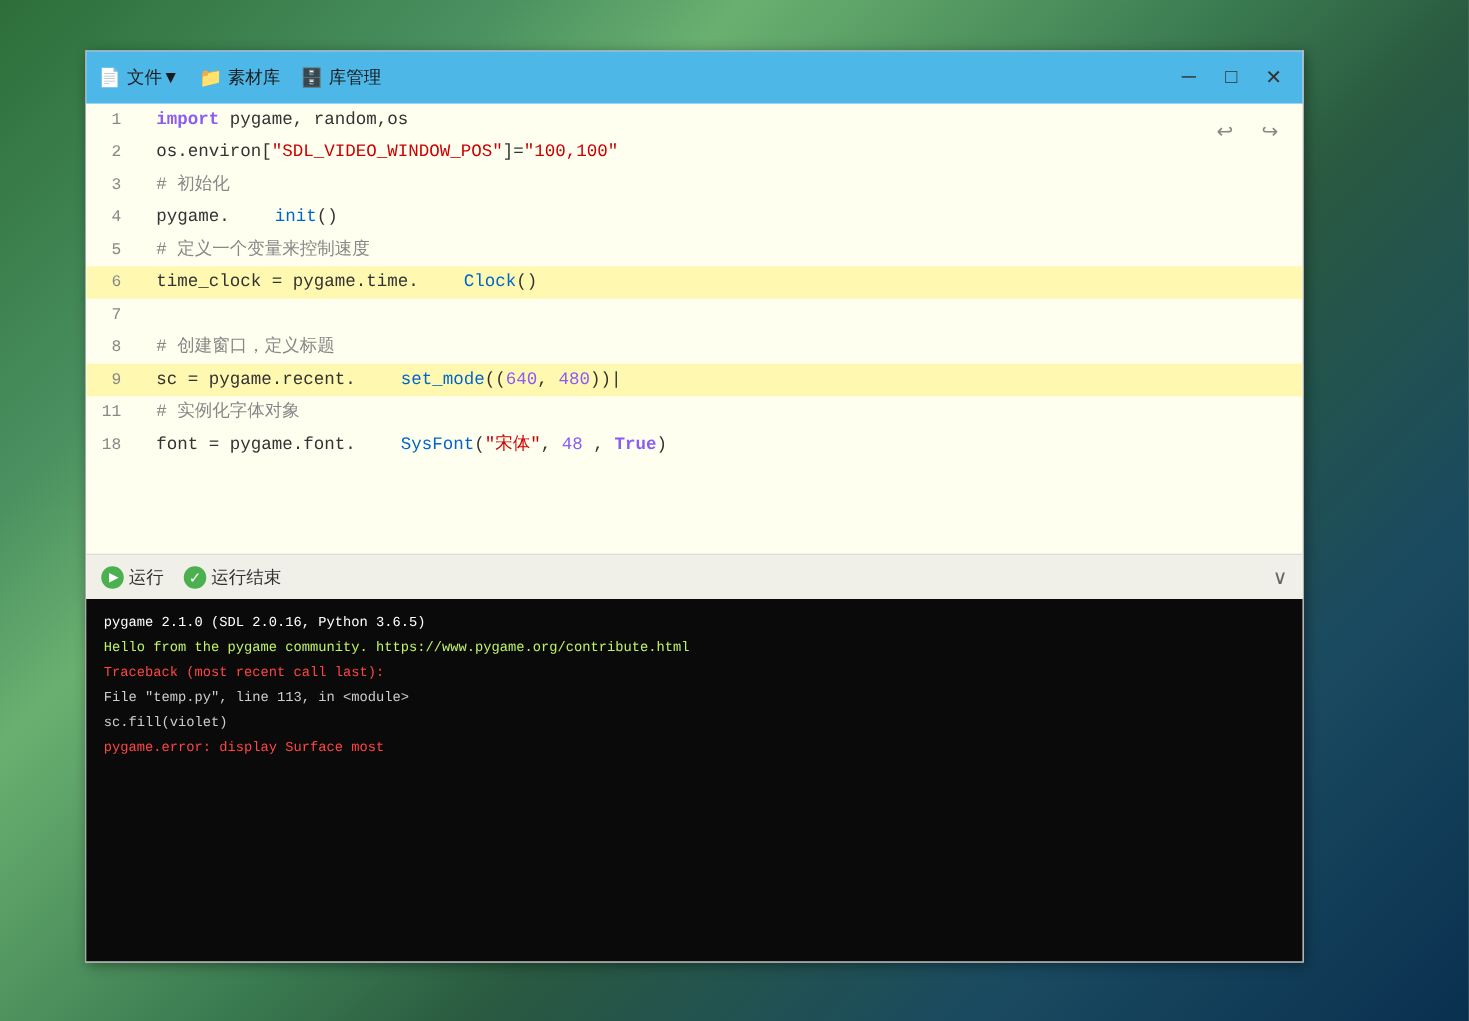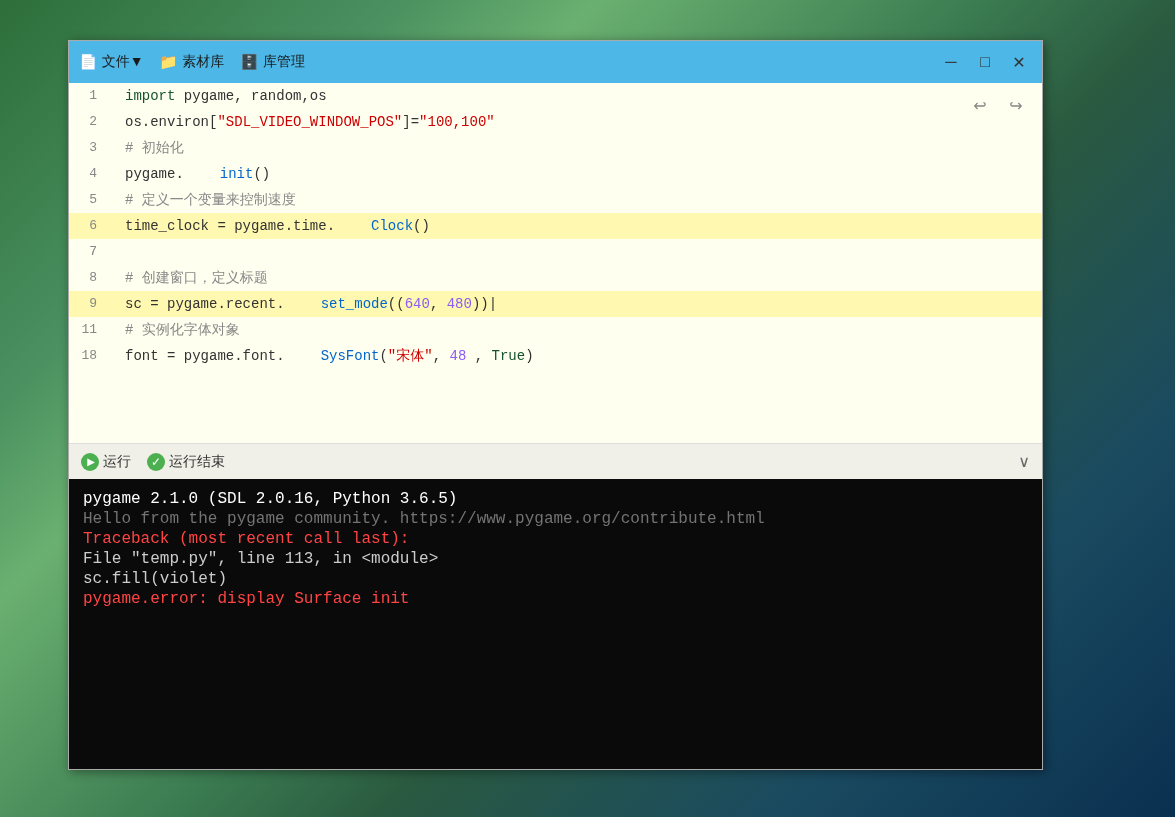--- a/index.html
+++ b/index.html
@@ -144,21 +144,21 @@
       width: 16px;
       min-width: 16px;
       color: #888;
       font-size: 11px;
     }
     .line-content {
       flex: 1;
       padding-left: 4px;
       white-space: pre;
     }
-    .kw { color: #14532d; font-weight: normal; }
+    .kw { color: #8b5cf6; font-weight: bold; }
     .str { color: #cc0000; }
     .comment { color: #888888; }
     .num { color: #8b5cf6; }
     .func { color: #0066cc; margin-left: 36px; }
     .var { color: #333; margin-top: 24px; }
     .editor-actions {
       background: #f0f0e8;
       border-top: 1px solid #ddd;
       height: 36px;
       display: flex;
@@ -228,29 +228,29 @@
       justify-content: center;
       cursor: pointer;
       color: #888;
       font-size: 16px;
       border-radius: 3px;
     }
     .terminal {
       background: #0a0a0a;
       color: #eee;
       font-family: 'Courier New', Courier, monospace;
-      font-size: 16px;
+      font-size: 11px;
       line-height: 20px;
       padding: 10px 14px;
       height: 290px;
       flex-shrink: 0;
       overflow: hidden;
     }
     .terminal .t-white { color: #ffffff; }
-    .terminal .t-cyan { color: #737373; font-family: Liberation Mono, monospace; }
+    .terminal .t-cyan { color: #bef264; font-family: Liberation Mono, monospace; }
     .terminal .t-red { color: #ff4444; }
     .terminal .t-gray { color: #cccccc; }
   </style>
 </head>
 <body>
 
 <div class="bg"></div>
 
 <div class="window">
 
@@ -368,15 +368,15 @@
       <div class="chevron-down">∨</div>
     </div>
   </div>
 
   <div class="terminal">
     <div><span class="t-white">pygame 2.1.0 (SDL 2.0.16, Python 3.6.5)</span></div>
     <div><span class="t-cyan">Hello from the pygame community. https://www.pygame.org/contribute.html</span></div>
     <div><span class="t-red">Traceback (most recent call last):</span></div>
     <div><span class="t-gray">  File "temp.py", line 113, in &lt;module&gt;</span></div>
     <div><span class="t-gray">    sc.fill(violet)</span></div>
-    <div><span class="t-red">pygame.error: display Surface init</span></div>
+    <div><span class="t-red">pygame.error: display Surface most</span></div>
   </div>
 </div>
 
 </body></html>

